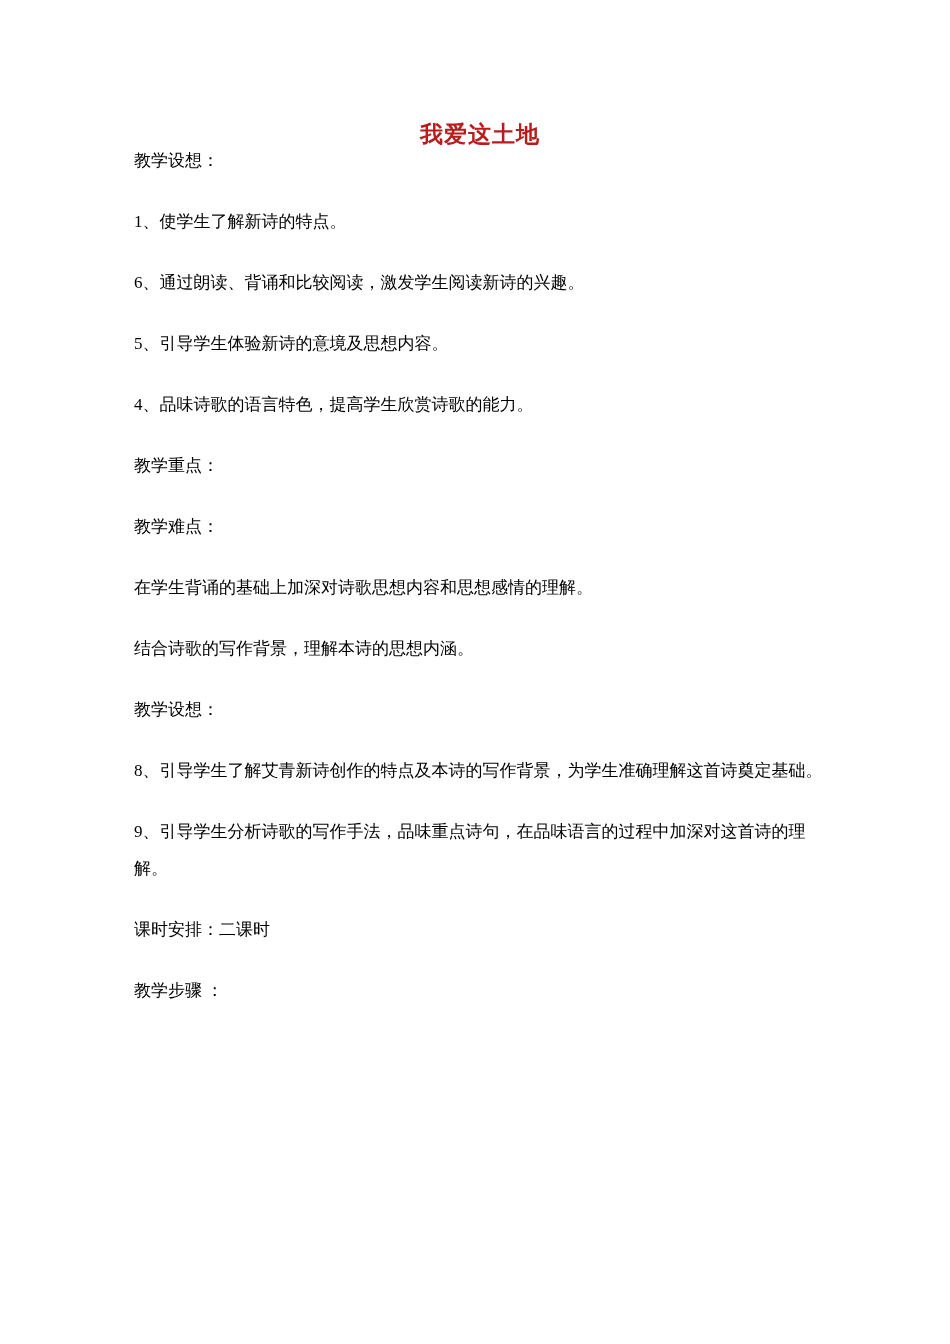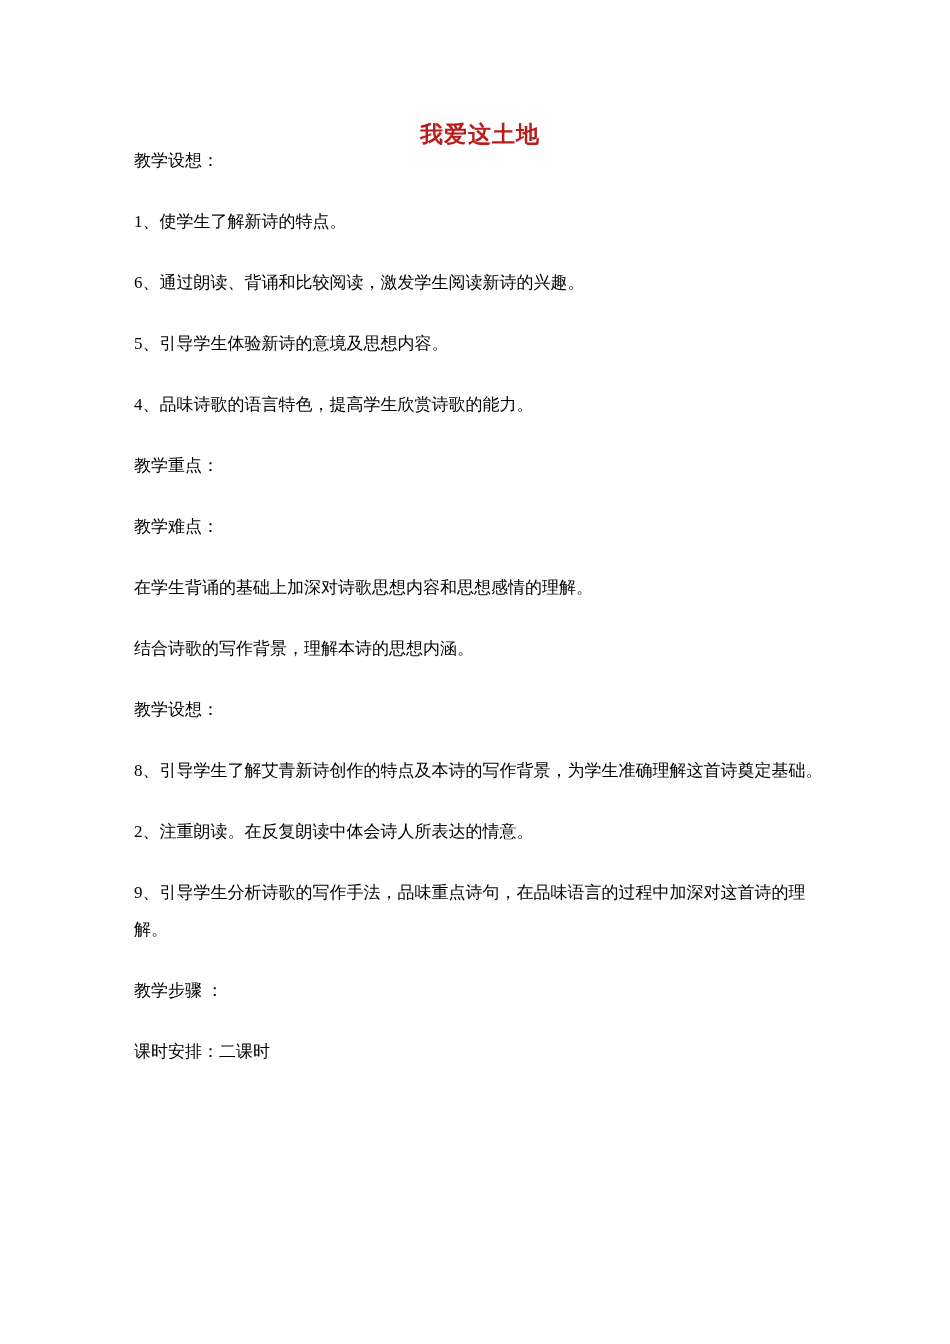--- a/index.html
+++ b/index.html
@@ -46,18 +46,17 @@
   <p class="doc-paragraph">1、使学生了解新诗的特点。</p>
   <p class="doc-paragraph">6、通过朗读、背诵和比较阅读，激发学生阅读新诗的兴趣。</p>
   <p class="doc-paragraph">5、引导学生体验新诗的意境及思想内容。</p>
   <p class="doc-paragraph">4、品味诗歌的语言特色，提高学生欣赏诗歌的能力。</p>
   <p class="doc-paragraph">教学重点：</p>
   <p class="doc-paragraph">教学难点：</p>
   <p class="doc-paragraph">在学生背诵的基础上加深对诗歌思想内容和思想感情的理解。</p>
   <p class="doc-paragraph">结合诗歌的写作背景，理解本诗的思想内涵。</p>
   <p class="doc-paragraph">教学设想：</p>
   <p class="doc-paragraph">8、引导学生了解艾青新诗创作的特点及本诗的写作背景，为学生准确理解这首诗奠定基础。</p>
-  <p class="doc-paragraph">2、注重朗读。在反复朗读中体会诗人所表达的情意。</p>
   <p class="doc-paragraph">9、引导学生分析诗歌的写作手法，品味重点诗句，在品味语言的过程中加深对这首诗的理
 解。</p>
+  <p class="doc-paragraph">课时安排：二课时</p>
   <p class="doc-paragraph">教学步骤 ：</p>
-  <p class="doc-paragraph">课时安排：二课时</p>
 </div>
 
 </body></html>

